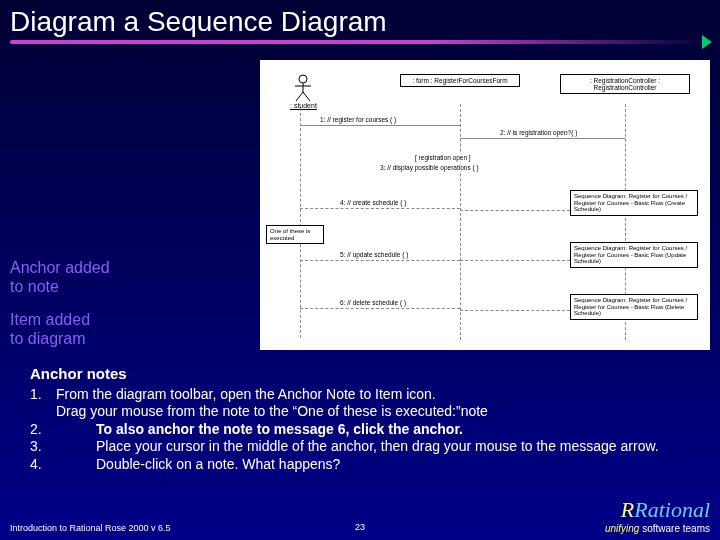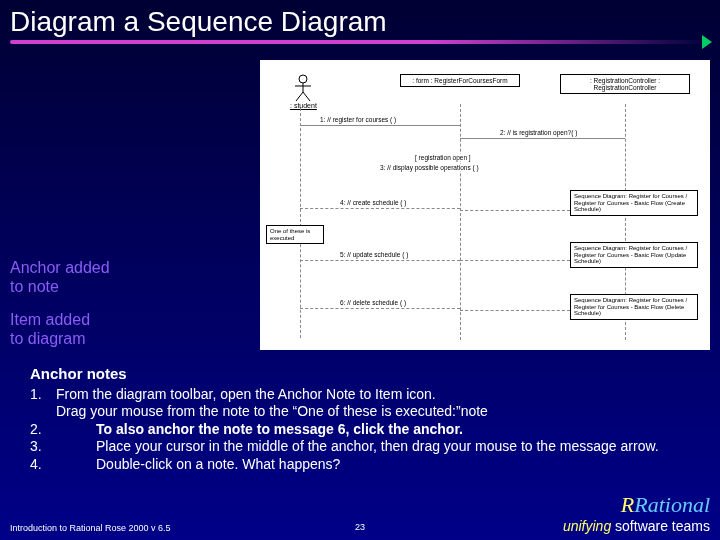--- a/index.html
+++ b/index.html
@@ -112,21 +112,21 @@
     justify-content: space-between;
     align-items: flex-end;
     font-size: 9px;
   }
   .footer .copy { line-height: 1.2; }
   .footer .pagenum { position: absolute; left: 50%; transform: translateX(-50%); bottom: 2px; }
   .footer .brand { text-align: right; }
   .brand .r1 { font-family: Georgia, serif; font-style: italic; font-size: 22px; }
   .brand .r1 .r { color: #ff6; }
   .brand .r1 .a { color: #6cf; }
-  .brand .r2 { font-size: 14px; color: #fff; margin-left: 35px; }
+  .brand .r2 { font-size: 10px; color: #fff; margin-left: 35px; }
   .brand .r2 .u { color: #ff6; font-style: italic; }
 </style>
 </head>
 <body>
 
 <div class="title">Diagram a  Sequence Diagram</div>
 <div class="title-underline">
   <div class="title-arrow"></div>
 </div>
 

